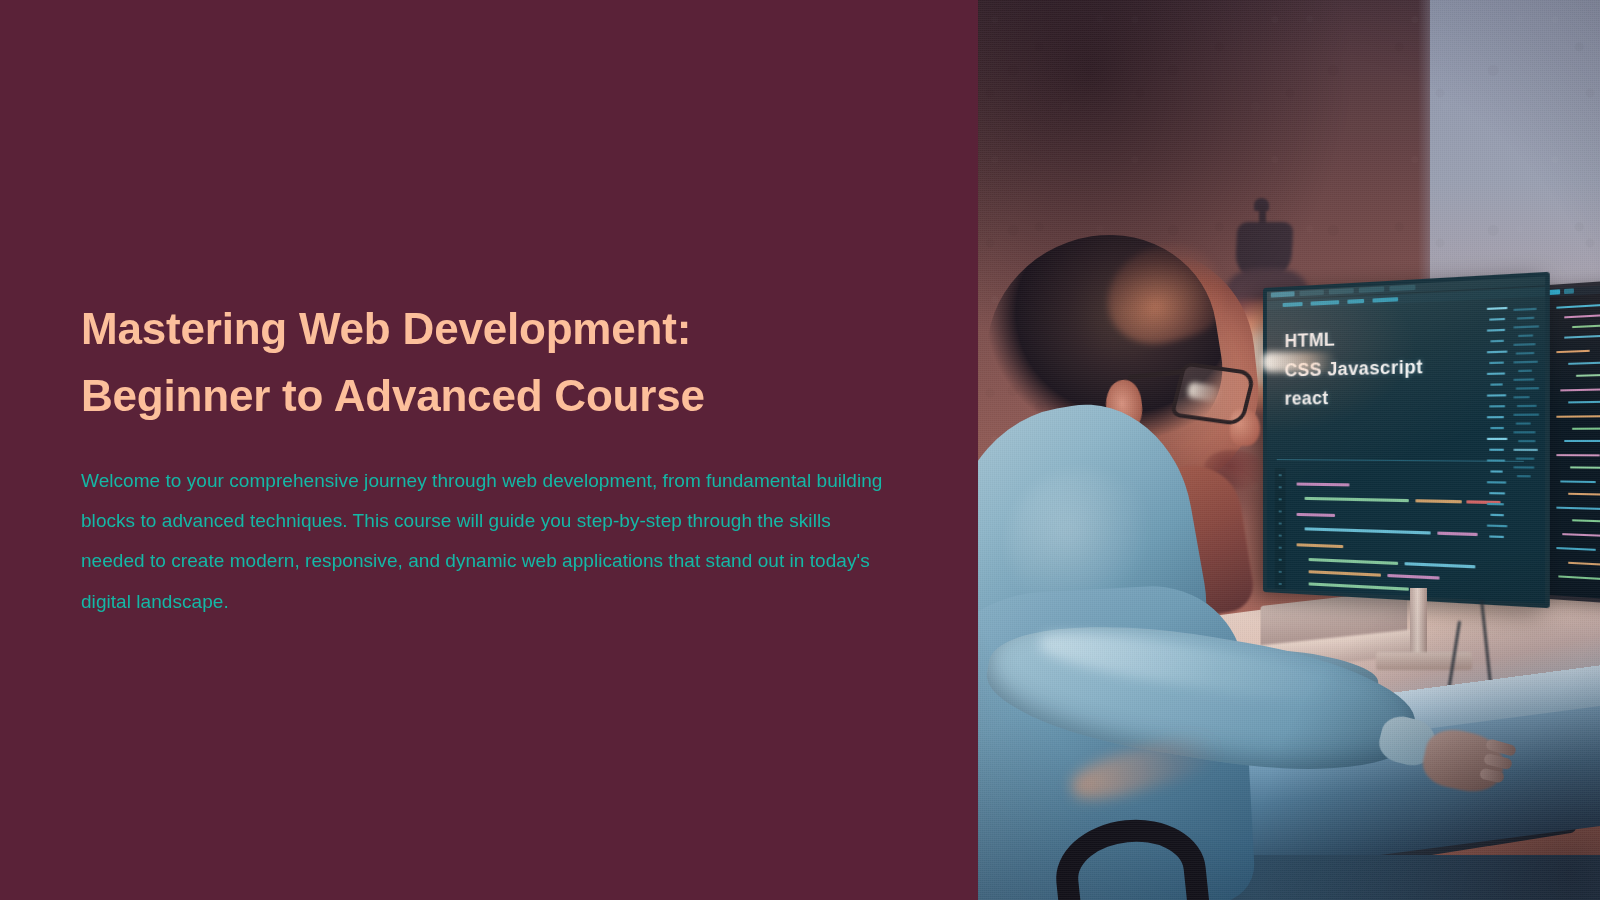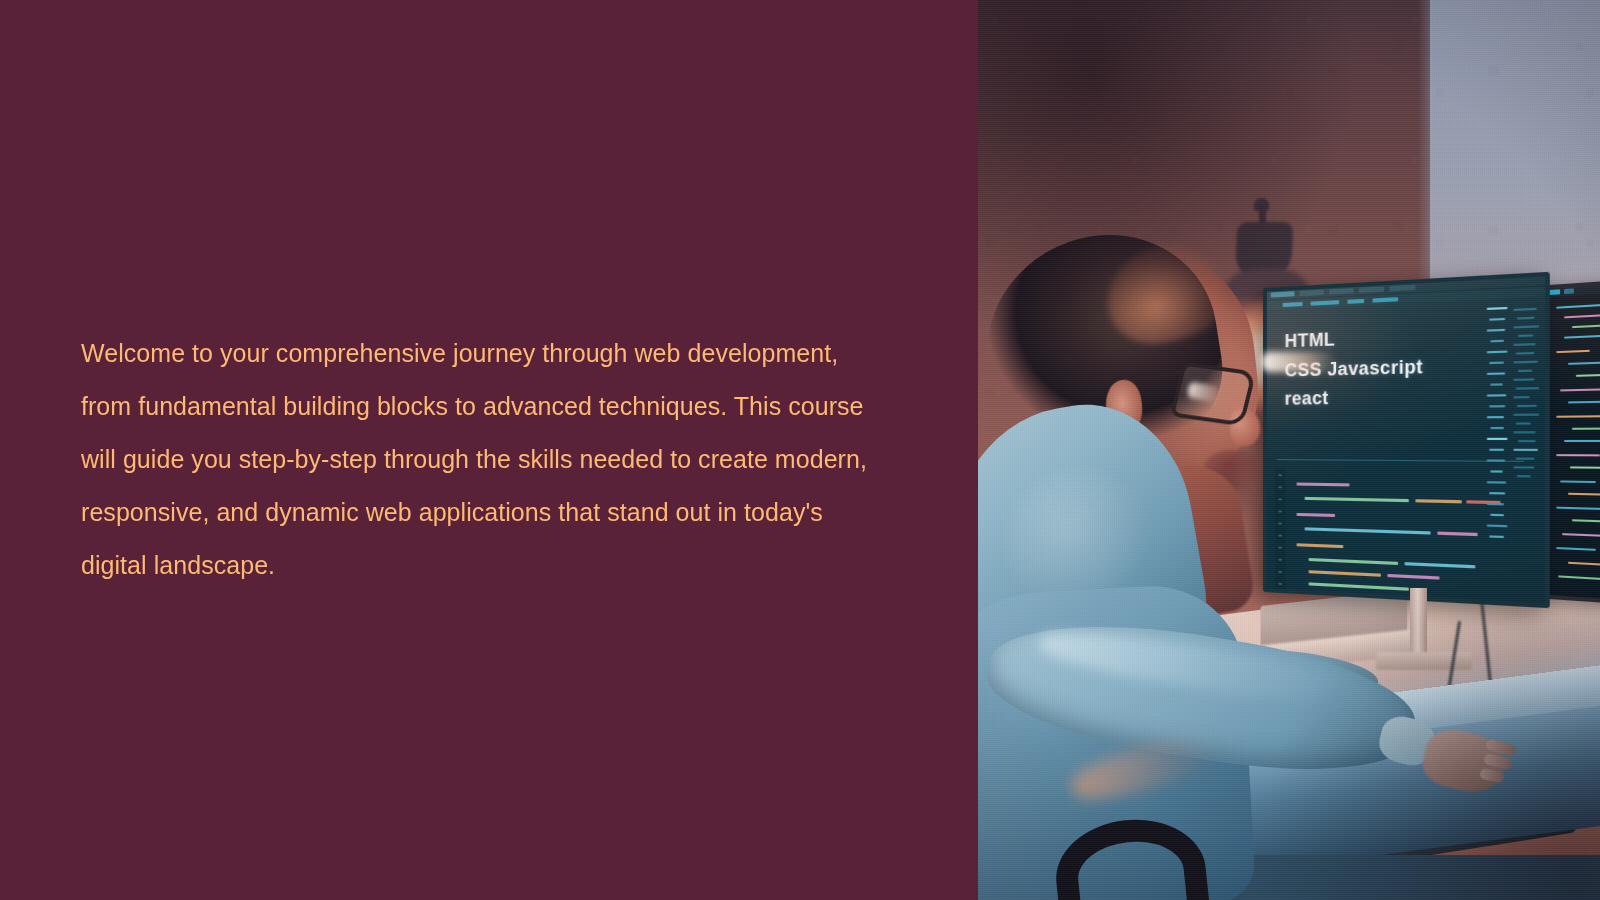--- a/index.html
+++ b/index.html
@@ -34,24 +34,24 @@
   .course-title {
     font-size:44px;
     font-weight:bold;
     line-height:1.52;
     letter-spacing:-0.2px;
     color:#fcbf9b;
     white-space:pre-line;
   }
   .course-desc {
     margin-top:31px;
-    font-size:25px;
+    font-size:19px;
     line-height:2.12;
     letter-spacing:0.05px;
-    color:#fdba74;
+    color:#14b8a6;
     width:812px;
   }
 
   
   .photo-panel {
     position:relative;
     width:622px;
     height:900px;
     flex:0 0 622px;
     overflow:hidden;
@@ -471,20 +471,22 @@
     background:radial-gradient(ellipse 100% 80% at 50% 50%, rgba(0,0,0,0) 55%, rgba(18,10,18,.30) 100%);
   }
 </style>
 </head>
 <body>
 
 <div class="slide">
 
   <section class="text-panel">
     <div class="text-inner">
+      <h1 class="course-title">Mastering Web Development:
+Beginner to Advanced Course</h1>
       <p class="course-desc">Welcome to your comprehensive journey through web development, from fundamental building blocks to advanced techniques. This course will guide you step-by-step through the skills needed to create modern, responsive, and dynamic web applications that stand out in today's digital landscape.</p>
     </div>
   </section>
 
   <section class="photo-panel">
 
     <div class="wall-warm"></div>
     <div class="wall-cool-soft"></div>
     <div class="wall-cool"></div>
     <div class="wall-texture"></div>

